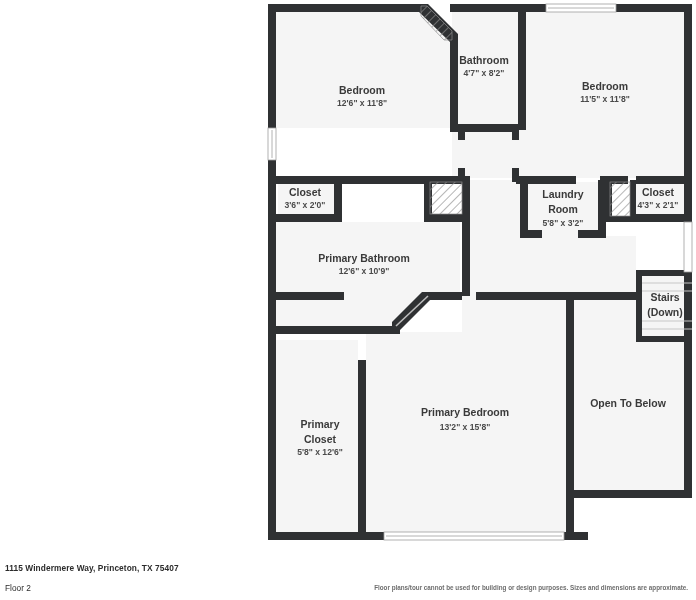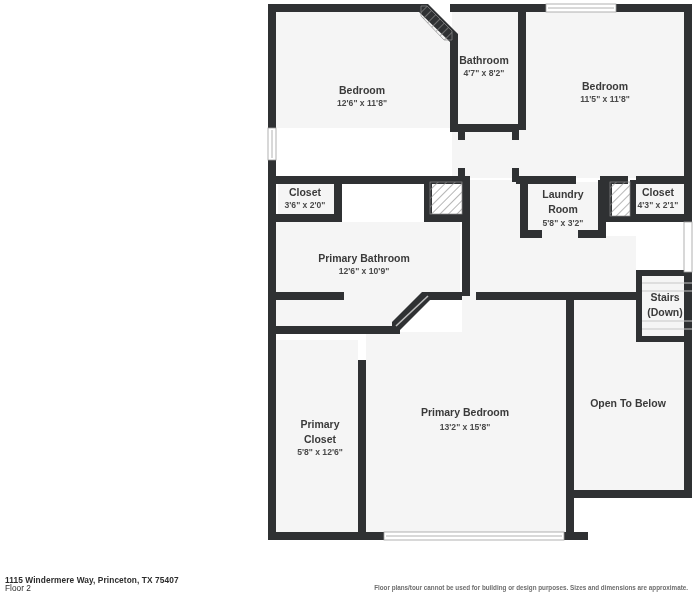--- a/index.html
+++ b/index.html
@@ -45,21 +45,21 @@
   #footer {
     position: absolute;
     left: 0;
     top: 555px;
     width: 696px;
     height: 45px;
   }
   #address-line {
     position: absolute;
     left: 5px;
-    top: 20px;
+    top: 8px;
     font-size: 8.3px;
     font-weight: bold;
     color: #2b2b2b;
     letter-spacing: 0.1px;
   }
   #floor-label {
     position: absolute;
     left: 5px;
     top: 28px;
     font-size: 8.3px;

